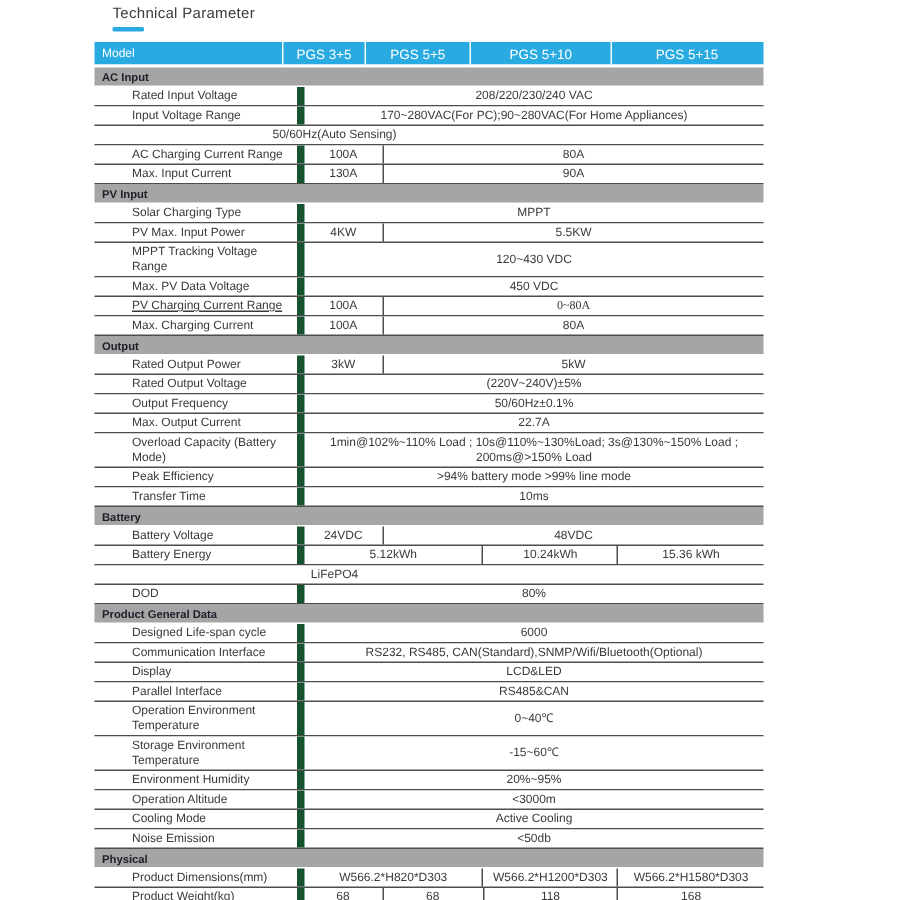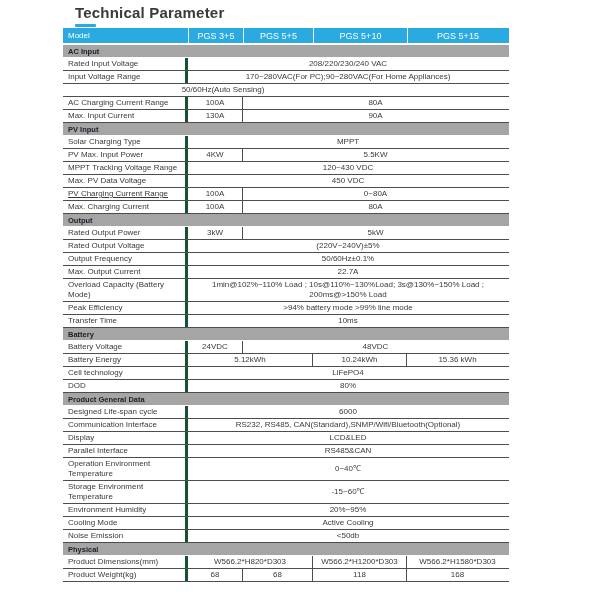--- a/index.html
+++ b/index.html
@@ -6,21 +6,21 @@
   html, body {
     width: 600px; height: 600px;
     background: #ffffff;
     font-family: "Liberation Sans", sans-serif;
     overflow: hidden;
   }
   .page { position: relative; width: 600px; height: 600px; background:#fff; }
 
   .title-wrap { position: absolute; left: 75px; top: 4px; }
   .page-title {
-    font-size: 15px; font-weight: bold; color: #3a3a3a; letter-spacing: 0.2px;
+    font-size: 10px; font-weight: normal; color: #3a3a3a; letter-spacing: 0.2px;
   }
   .title-underline {
     width: 21px; height: 3px; margin-top: 3px; border-radius: 1px;
     background: #29ABE2;
   }
 
   .spec-table {
     position: absolute; left: 63px; top: 28px; width: 446px;
     font-size: 8px; color: #3a3a3a;
   }
@@ -41,21 +41,21 @@
     font-weight: bold; font-size: 7.5px; color: #20202c;
     margin-bottom: 1px;
   }
 
   .data-row {
     display: flex; min-height: 13px; align-items: stretch;
     border-bottom: 1px solid #4d4d4d; background: #ffffff;
   }
   .cell-label {
     display: flex; align-items: center; padding: 1px 2px 1px 5px;
-    border-right: 3px solid #14532d; line-height: 10px;
+    border-right: 5px solid #14532d; line-height: 10px; margin-left: 20px;
   }
   .cell-value {
     display: flex; align-items: center; justify-content: center;
     text-align: center; padding: 1px 2px; line-height: 10px;
   }
   .cell-value.divided { border-right: 1px solid #4d4d4d; }
 </style>
 </head>
 <body>
 
@@ -109,21 +109,21 @@
         <div class="cell-label" style="width: 125px;">MPPT Tracking Voltage Range</div>
         <div class="cell-value" style="width: 320px;">120~430 VDC</div>
       </div>
       <div class="data-row">
         <div class="cell-label" style="width: 125px;">Max. PV Data Voltage</div>
         <div class="cell-value" style="width: 320px;">450 VDC</div>
       </div>
       <div class="data-row">
         <div class="cell-label" style="width: 125px; text-decoration: underline;">PV Charging Current Range</div>
         <div class="cell-value divided" style="width: 55px;">100A</div>
-        <div class="cell-value" style="width: 265px;">0~80A</div>
+        <div class="cell-value" style="width: 265px; font-family: Liberation Serif, serif;">0~80A</div>
       </div>
       <div class="data-row">
         <div class="cell-label" style="width: 125px;">Max. Charging Current</div>
         <div class="cell-value divided" style="width: 55px;">100A</div>
         <div class="cell-value" style="width: 265px;">80A</div>
       </div>
       <div class="section-row">Output</div>
       <div class="data-row">
         <div class="cell-label" style="width: 125px;">Rated Output Power</div>
         <div class="cell-value divided" style="width: 55px;">3kW</div>
@@ -159,21 +159,20 @@
         <div class="cell-value divided" style="width: 55px;">24VDC</div>
         <div class="cell-value" style="width: 265px;">48VDC</div>
       </div>
       <div class="data-row">
         <div class="cell-label" style="width: 125px;">Battery Energy</div>
         <div class="cell-value divided" style="width: 125px;">5.12kWh</div>
         <div class="cell-value divided" style="width: 94px;">10.24kWh</div>
         <div class="cell-value" style="width: 101px;">15.36 kWh</div>
       </div>
       <div class="data-row">
-        <div class="cell-label" style="width: 125px;">Cell technology</div>
         <div class="cell-value" style="width: 320px;">LiFePO4</div>
       </div>
       <div class="data-row">
         <div class="cell-label" style="width: 125px;">DOD</div>
         <div class="cell-value" style="width: 320px;">80%</div>
       </div>
       <div class="section-row">Product General Data</div>
       <div class="data-row">
         <div class="cell-label" style="width: 125px;">Designed Life-span cycle</div>
         <div class="cell-value" style="width: 320px;">6000</div>
@@ -194,20 +193,24 @@
         <div class="cell-label" style="width: 125px;">Operation Environment Temperature</div>
         <div class="cell-value" style="width: 320px;">0~40℃</div>
       </div>
       <div class="data-row">
         <div class="cell-label" style="width: 125px;">Storage Environment Temperature</div>
         <div class="cell-value" style="width: 320px;">-15~60℃</div>
       </div>
       <div class="data-row">
         <div class="cell-label" style="width: 125px;">Environment Humidity</div>
         <div class="cell-value" style="width: 320px;">20%~95%</div>
+      </div>
+      <div class="data-row">
+        <div class="cell-label" style="width: 125px;">Operation Altitude</div>
+        <div class="cell-value" style="width: 320px;">&lt;3000m</div>
       </div>
       <div class="data-row">
         <div class="cell-label" style="width: 125px;">Cooling Mode</div>
         <div class="cell-value" style="width: 320px;">Active Cooling</div>
       </div>
       <div class="data-row">
         <div class="cell-label" style="width: 125px;">Noise Emission</div>
         <div class="cell-value" style="width: 320px;">&lt;50db</div>
       </div>
       <div class="section-row">Physical</div>

